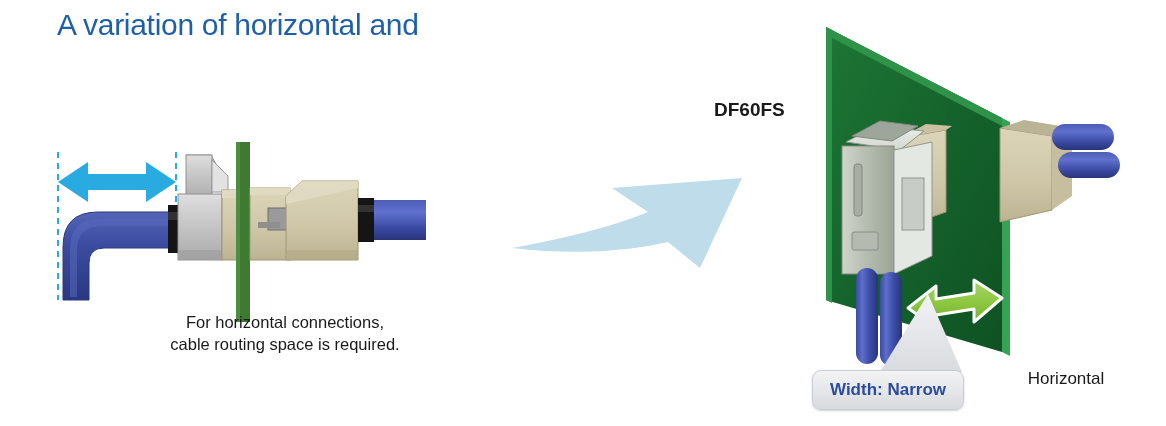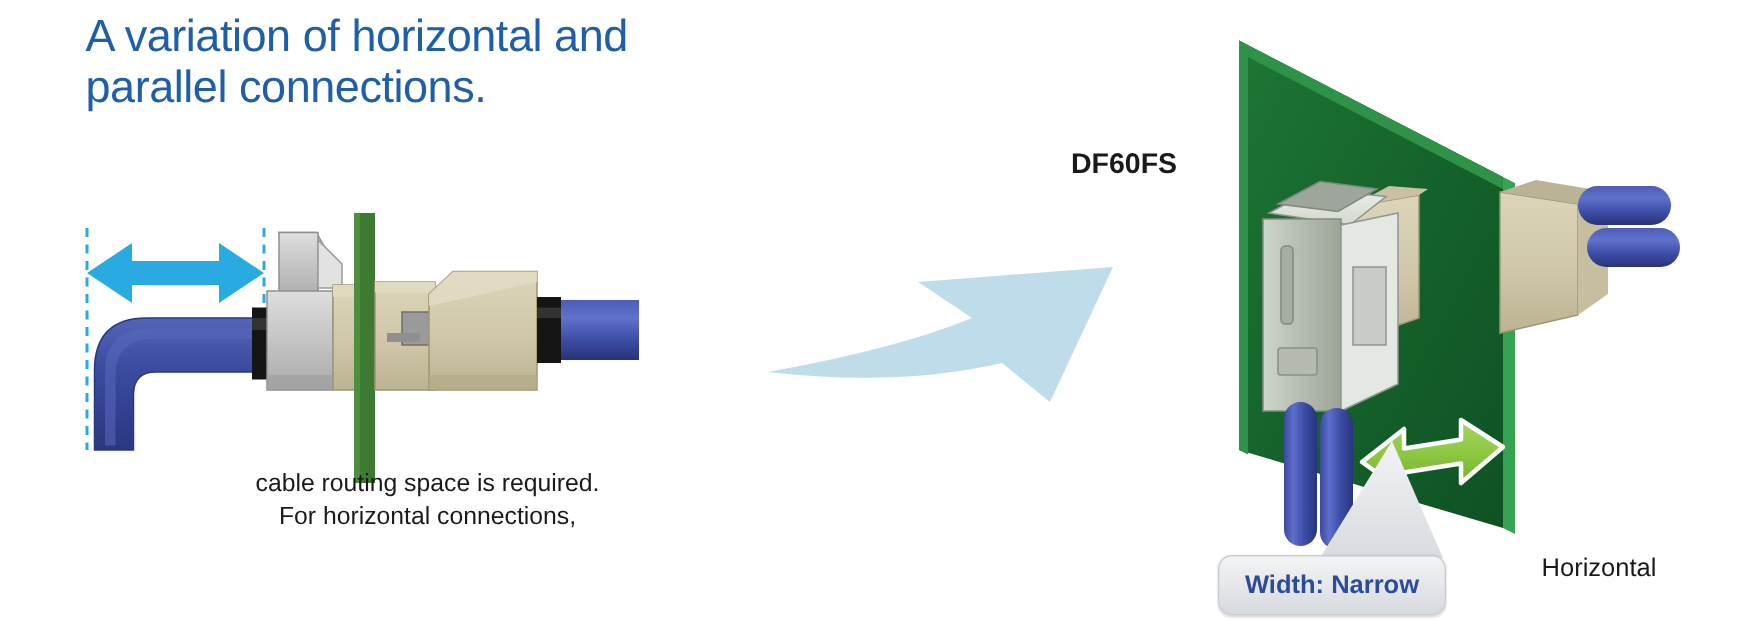--- a/index.html
+++ b/index.html
@@ -56,21 +56,20 @@
   
   svg.stage{position:absolute;left:0;top:0;width:1166px;height:426px;}
 </style>
 </head>
 <body>
 
 <div class="root">
 
   <div class="abs" id="page-title">
     <div>A variation of horizontal and</div>
-    <div>parallel connections.</div>
   </div>
 
   <div class="abs panel-label" id="label-right">DF60FS</div>
 
   <svg class="stage" viewBox="0 0 1166 426">
     <defs>
       <linearGradient id="gBlueCable" x1="0" y1="0" x2="0" y2="1">
         <stop offset="0%" stop-color="#5465B8"></stop>
         <stop offset="38%" stop-color="#3B4CA0"></stop>
         <stop offset="100%" stop-color="#2A3880"></stop>
@@ -191,22 +190,22 @@
       <rect x="856" y="268" width="22" height="96" rx="11" fill="url(#gBlueCyl)"></rect>
       <rect x="880" y="272" width="22" height="94" rx="11" fill="url(#gBlueCyl)"></rect>
 
       <polygon fill="url(#gGreenArrow)" stroke="#FFFFFF" stroke-width="3" stroke-linejoin="round" points="908,308 936,286 936,299 974,293 974,280 1002,298 974,322 974,309 936,315 936,328"></polygon>
 
       <polygon fill="url(#gCalloutTail)" points="928,294 962,372 880,372"></polygon>
     </g>
   </svg>
 
   <div class="abs" id="left-caption">
+    <div>For horizontal connections,</div>
     <div>cable routing space is required.</div>
-    <div>For horizontal connections,</div>
   </div>
 
   <div class="abs" id="width-callout">
     <span id="width-callout-text">Width: Narrow</span>
   </div>
 
   <div class="abs" id="right-caption">
     <div>Horizontal</div>
   </div>
 

